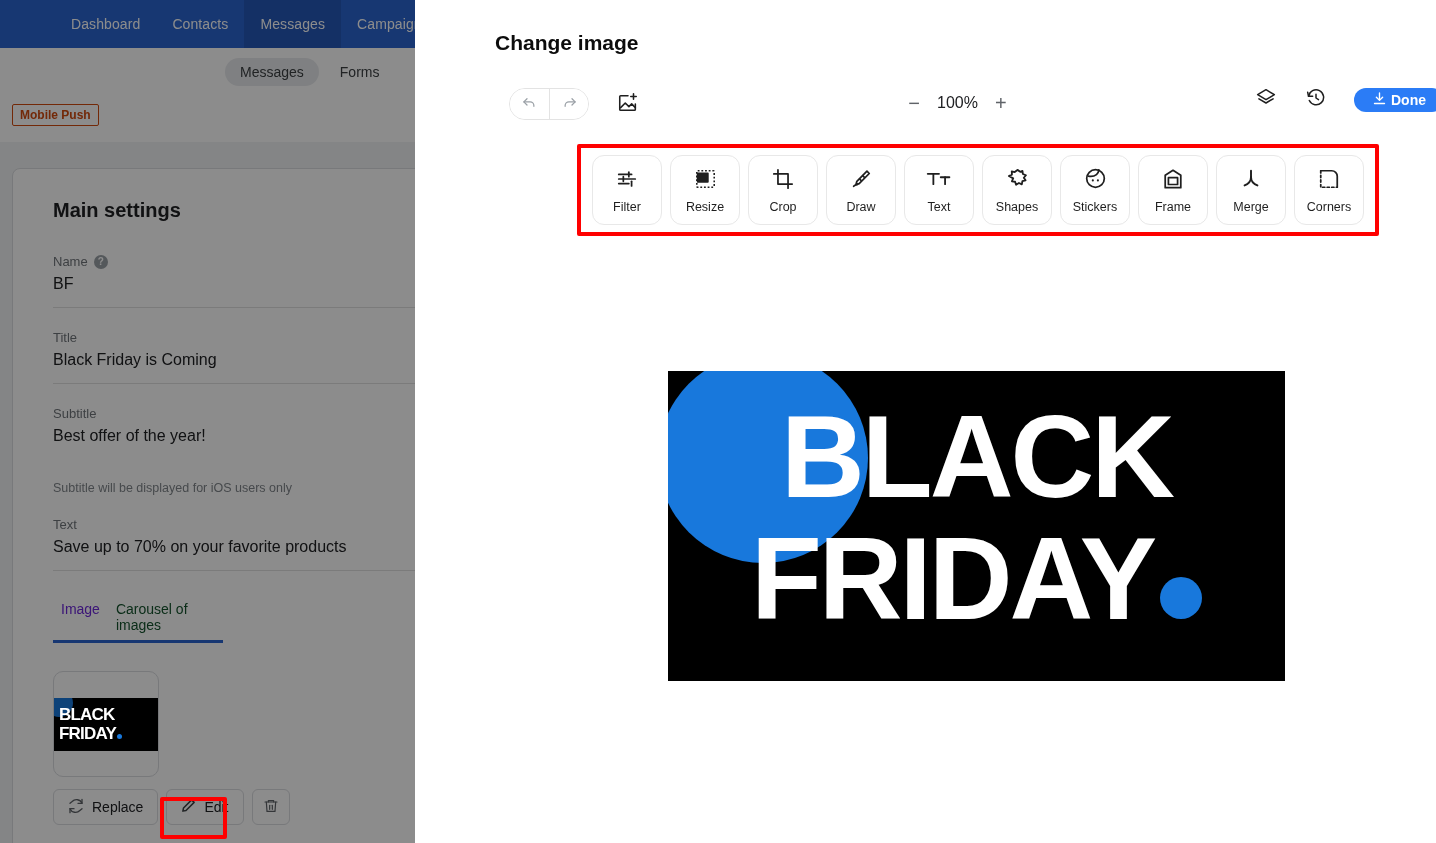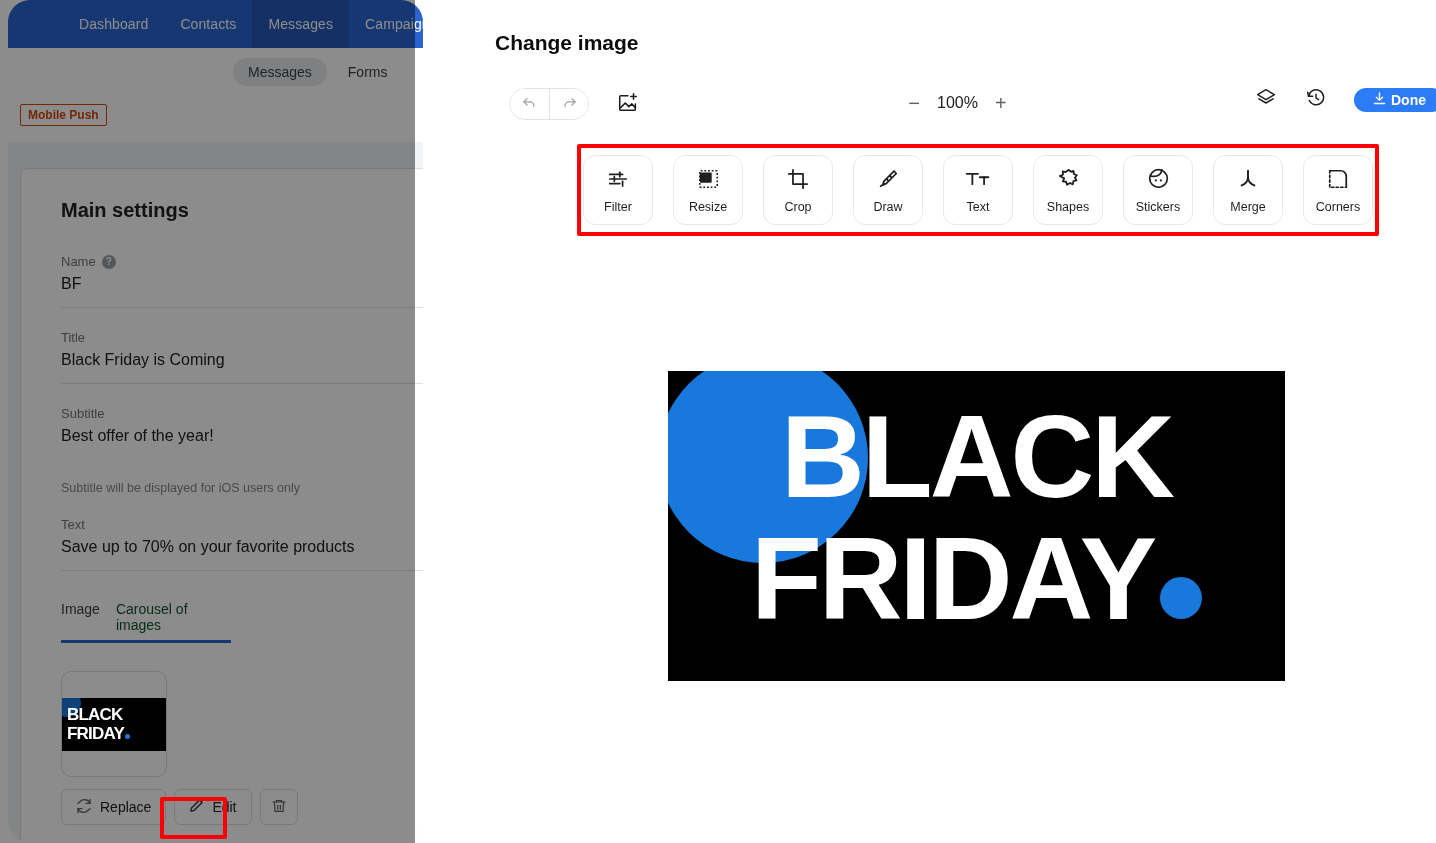--- a/index.html
+++ b/index.html
@@ -6,22 +6,22 @@
   html, body {
     width: 1436px; height: 843px;
     font-family: "Liberation Sans", sans-serif;
     overflow: hidden;
     background: #ffffff;
   }
   #root { position: relative; width: 1436px; height: 843px; }
 
   
   #app-bg {
-    position: absolute; left: 8px; top: 0; width: 415px; height: 843px;
-    overflow: hidden; background: #f1f3f4; border-radius: 22px;
+    position: absolute; left: 0; top: 0; width: 415px; height: 843px;
+    overflow: hidden; background: #f1f3f4;
   }
   #app-inner { position: absolute; left: 0; top: 0; width: 1436px; height: 843px; }
 
   .topnav {
     position: absolute; left: 0; top: 0; width: 1436px; height: 48px;
     background: #2b64cf; display: flex; align-items: center;
   }
   .topnav-spacer { width: 55px; height: 1px; }
   .topnav-item {
     height: 48px; display: flex; align-items: center; padding: 0 16px;
@@ -60,21 +60,21 @@
   .help-dot {
     display: inline-flex; align-items: center; justify-content: center;
     width: 14px; height: 14px; border-radius: 50%; background: #9aa0a6;
     color: #fff; font-size: 10px; font-weight: bold; line-height: 1;
   }
   .field-value { font-size: 16px; color: #202124; padding-bottom: 6px; }
   .field-hint { font-size: 12.5px; color: #80868b; margin: 2px 0 22px; }
 
   .img-tabs { display: flex; gap: 16px; margin-top: 30px; position: relative; width: 170px;}
   .img-tab { font-size: 14px; color: #14532d; padding-bottom: 10px; }
-  .img-tab.active { color: #404040; }
+  .img-tab.active { color: #6d28d9; margin-left: 8px; }
   .img-tabs-underline { position: absolute; left: 0; bottom: 0; height: 3px; width: 170px; background: #2b64cf; }
 
   .thumb-box {
     margin-top: 28px; width: 106px; height: 106px;
     border: 1px solid #dadce0; border-radius: 10px;
     display: flex; align-items: center; justify-content: center; overflow: hidden;
   }
   .thumb-img {
     width: 106px; height: 53px; background: #000; position: relative; overflow: hidden;
     display: flex; flex-direction: column; align-items: flex-start; justify-content: center;
@@ -156,21 +156,21 @@
     height: 24px; padding: 0 18px; font-size: 14px; font-weight: bold;
   }
 
   
   .toolbar-wrap {
     position: absolute; left: 122px; top: 144px; width: 802px; height: 92px;
     border: 4px solid #ff0000; border-radius: 2px;
   }
   .toolbar {
     position: absolute; left: 0; top: 0; width: 100%; height: 100%;
-    display: flex; align-items: center; justify-content: center; gap: 20px;
+    display: flex; align-items: center; justify-content: center; gap: 8px;
   }
   .tool {
     width: 70px; height: 70px; border: 1px solid #e8e8e8; border-radius: 12px;
     background: #fff; display: flex; flex-direction: column;
     align-items: center; justify-content: center; gap: 9px;
   }
   .tool-icon { height: 24px; display: flex; align-items: center; justify-content: center; }
   .tool-label { font-size: 12.5px; color: #1f1f1f; }
 
   
@@ -455,20 +455,29 @@
             <svg width="23" height="23" viewBox="0 0 24 24" fill="none" stroke="#1f1f1f" stroke-width="1.8">
               <circle cx="12" cy="12" r="9.2"></circle>
               <path d="M4.5 9.5c3 .6 6 .3 8.5-1.6 1.6-1.2 2.3-3 2.4-4.8" stroke-linecap="round"></path>
               <circle cx="9.2" cy="14" r="1.1" fill="#1f1f1f" stroke="none"></circle>
               <circle cx="14.5" cy="14" r="1.1" fill="#1f1f1f" stroke="none"></circle>
             </svg>
           </div>
           <div class="tool-label">Stickers</div>
         </div>
 
+        <div class="tool">
+          <div class="tool-icon">
+            <svg width="22" height="22" viewBox="0 0 24 24" fill="none" stroke="#1f1f1f" stroke-width="1.9" stroke-linejoin="round">
+              <path d="M12 2.5L20.5 8v13.5h-17V8z"></path>
+              <rect x="7" y="10.5" width="10" height="7.5"></rect>
+            </svg>
+          </div>
+          <div class="tool-label">Frame</div>
+        </div>
 
         <div class="tool">
           <div class="tool-icon">
             <svg width="22" height="22" viewBox="0 0 24 24" fill="none" stroke="#1f1f1f" stroke-width="2.1" stroke-linecap="round" stroke-linejoin="round">
               <path d="M5 19c3.5-1.5 7-5 7-9"></path>
               <path d="M19 19c-3.5-1.5-7-5-7-9"></path>
               <line x1="12" y1="3" x2="12" y2="12"></line>
             </svg>
           </div>
           <div class="tool-label">Merge</div>

